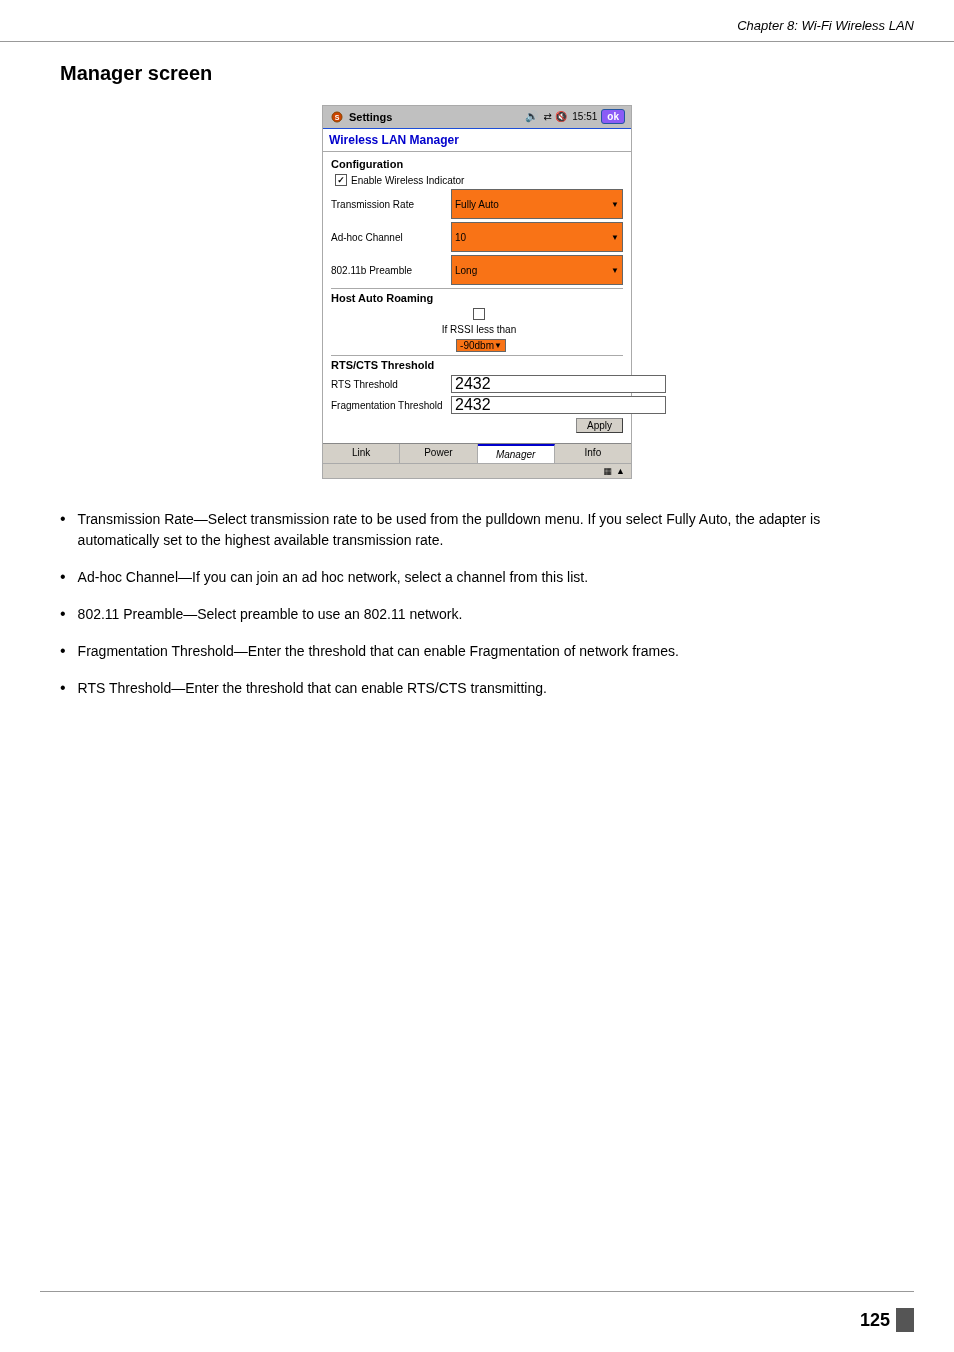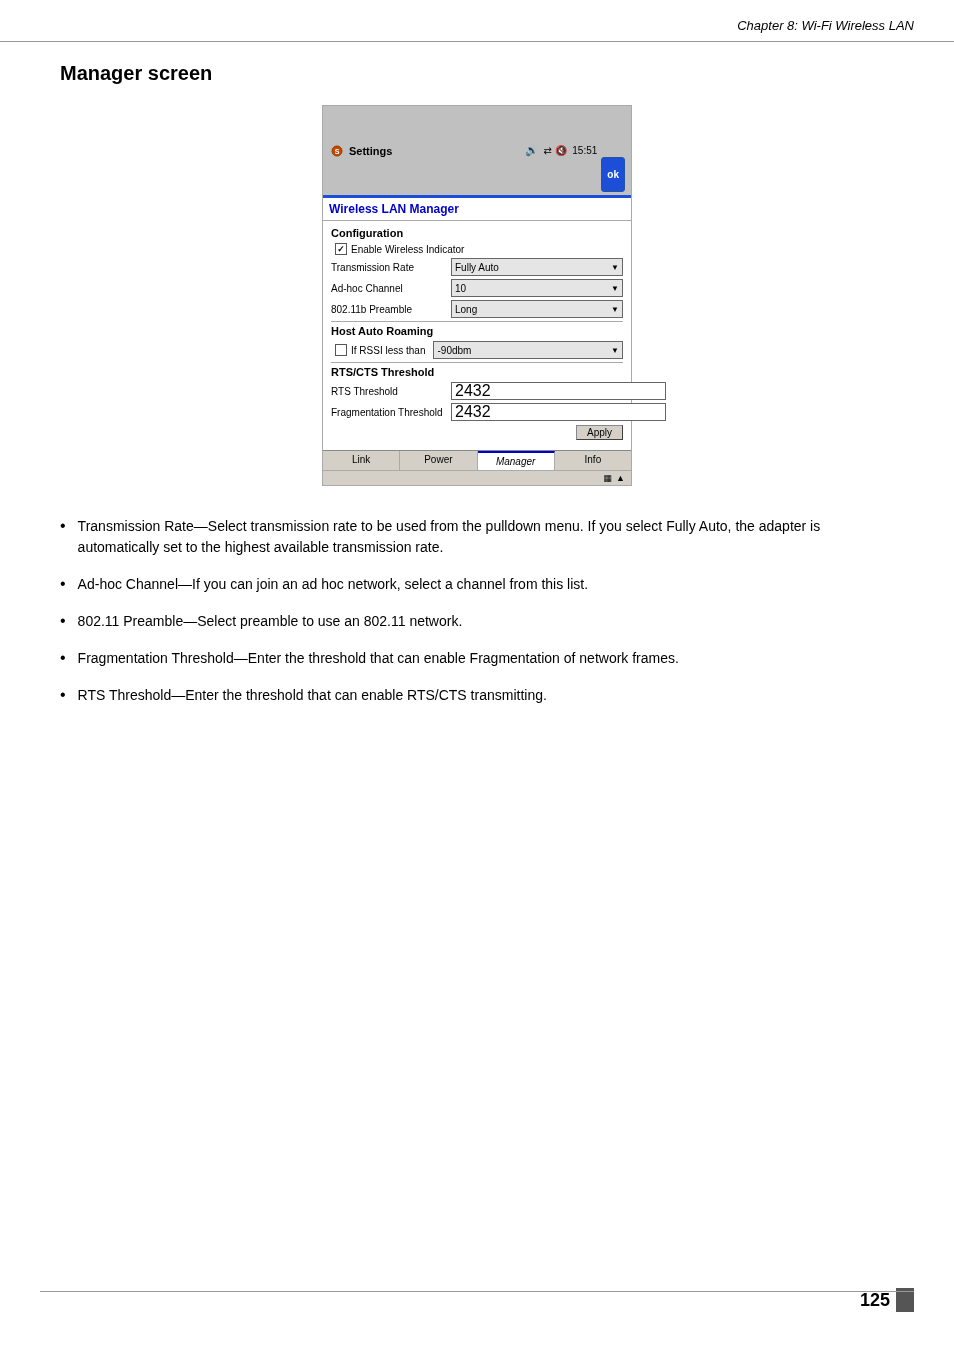--- a/index.html
+++ b/index.html
@@ -40,24 +40,24 @@
       margin: 0 auto 30px auto;
       border: 1px solid #aaa;
       background: #fff;
       font-size: 11px;
     }
 
     
     .title-bar {
       background: #c0c0c0;
       display: flex;
-      align-items: center;
+      align-items: flex-start;
       justify-content: space-between;
       padding: 3px 6px;
-      border-bottom: 3px solid #1d4ed8;
+      border-bottom: 1px solid #1d4ed8;
     }
     .title-bar-left {
       display: flex;
       align-items: center;
       gap: 4px;
       font-size: 11px;
       font-weight: bold;
     }
     .title-bar-icon {
       width: 16px;
@@ -66,29 +66,28 @@
       align-items: center;
       justify-content: center;
     }
     .title-bar-right {
       display: flex;
       align-items: center;
       gap: 4px;
       font-size: 10px;
     }
     .ok-btn {
-      background: #1d4ed8;
+      background: #8b5cf6;
       color: #fff;
       border: 1px solid #2255a0;
       border-radius: 3px;
-      padding: 11px 5px;
+      padding: 1px 5px;
       font-size: 10px;
       font-weight: bold;
       cursor: pointer;
-      margin-top: 48px;
     }
 
     
     .app-title-bar {
       background: #fff;
       padding: 4px 6px;
       font-weight: bold;
       font-size: 12px;
       color: #0000cc;
       border-bottom: 1px solid #aaa;
@@ -138,24 +137,24 @@
       font-weight: bold;
       color: #000;
       cursor: pointer;
     }
     .small-checkbox.checked {
       background: #fff;
     }
 
     .config-select {
       flex: 1;
-      height: 18px;
+      height: 30px;
       font-size: 10px;
       border: 1px solid #666;
-      background: #e5e5e5;
+      background: #f97316;
       display: flex;
       align-items: center;
       justify-content: space-between;
       padding: 0 3px;
       cursor: pointer;
     }
     .config-select-arrow {
       font-size: 8px;
     }
 
@@ -174,20 +173,21 @@
       margin: 3px 0;
     }
 
     .host-roaming-row {
       display: flex;
       align-items: center;
       gap: 4px;
       font-size: 10px;
       padding-left: 4px;
       margin-bottom: 3px;
+      flex-direction: column;
     }
 
     .apply-btn {
       display: block;
       margin: 4px 0 4px auto;
       background: #d4d0c8;
       border: 1px solid #888;
       border-right: 1px solid #404040;
       border-bottom: 1px solid #404040;
       padding: 1px 10px;
@@ -248,21 +248,21 @@
       content: "•";
       margin-right: 12px;
       flex-shrink: 0;
       font-size: 16px;
       line-height: 1.3;
     }
 
     
     .page-footer {
       position: absolute;
-      bottom: 40px;
+      bottom: 20px;
       right: 40px;
       font-size: 18px;
       font-weight: bold;
       display: flex;
       align-items: center;
       gap: 6px;
     }
     .page-footer-bar {
       width: 18px;
       height: 24px;

